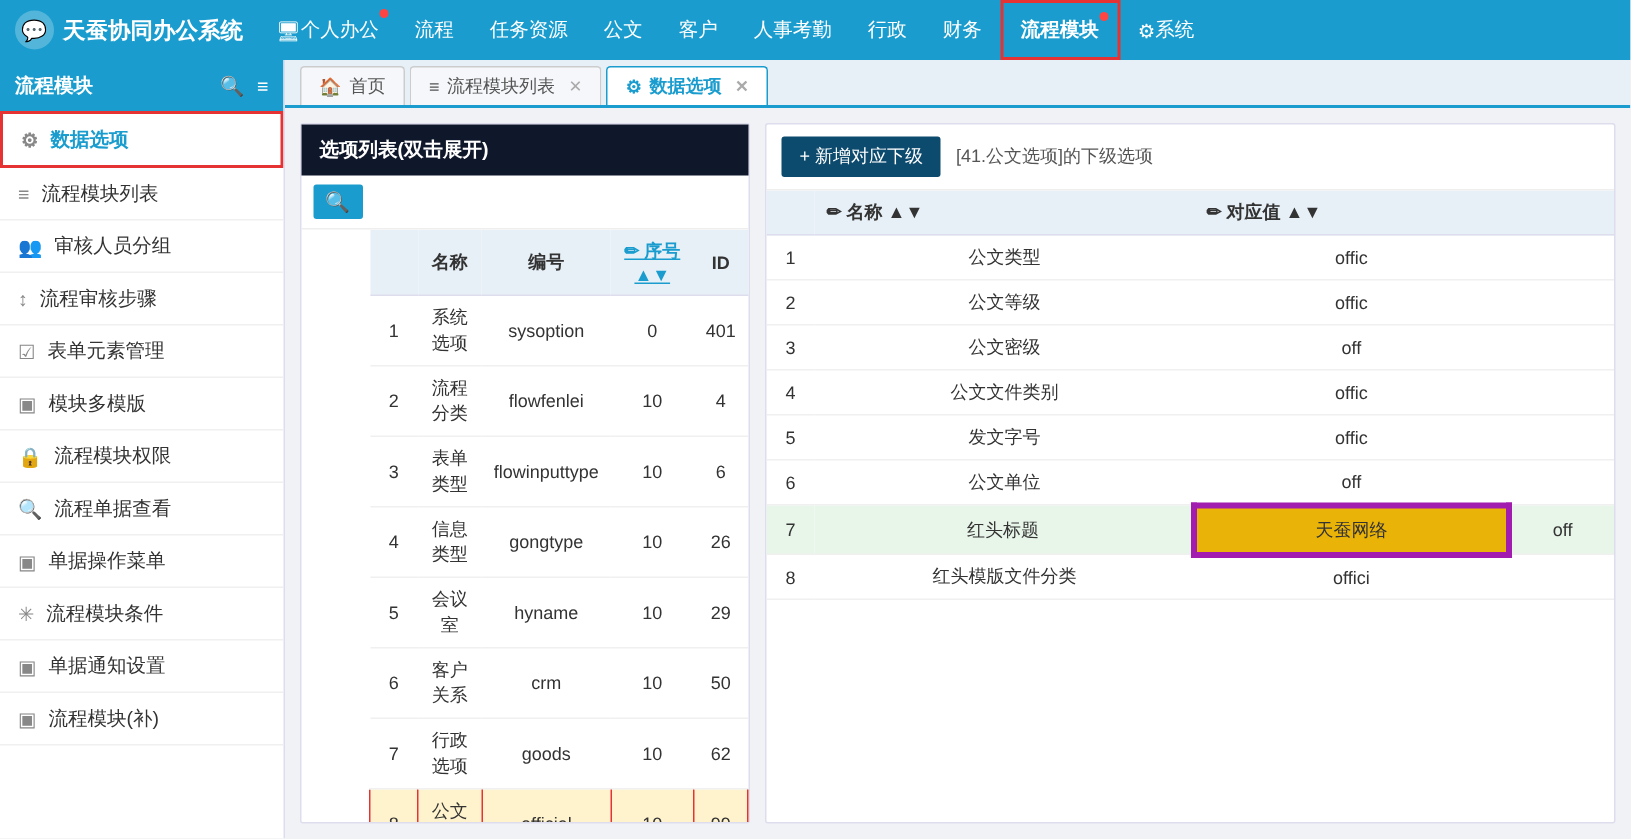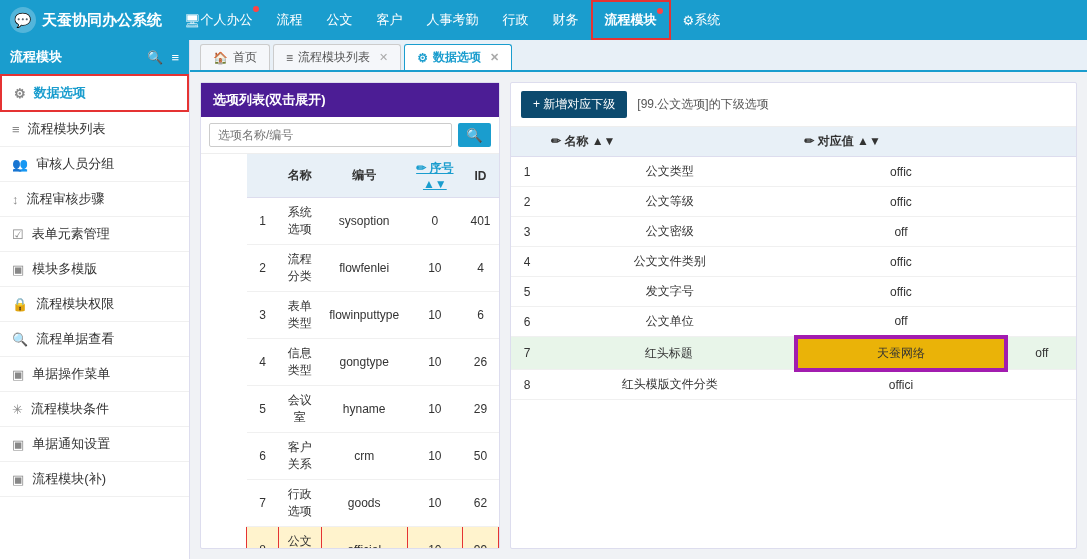--- a/index.html
+++ b/index.html
@@ -160,21 +160,21 @@
     .option-panel {
       width: 300px;
       flex-shrink: 0;
       background: #fff;
       border: 1px solid #dde;
       border-radius: 2px;
       display: flex;
       flex-direction: column;
     }
     .panel-title {
-      background: #4c1d95;
+      background: #0f172a;
       color: #fff;
       padding: 8px 12px;
       font-size: 13px;
       font-weight: bold;
     }
     .panel-search {
       padding: 6px 8px;
       display: flex;
       gap: 6px;
       border-bottom: 1px solid #eee;
@@ -295,20 +295,23 @@
     <span>天蚕协同办公系统</span>
   </div>
 
   <div class="nav-item">
     <span>🖥</span>
     <span>个人办公</span>
     <span class="dot"></span>
   </div>
   <div class="nav-item">
     <span>流程</span>
+  </div>
+  <div class="nav-item">
+    <span>任务资源</span>
   </div>
   <div class="nav-item">
     <span>公文</span>
   </div>
   <div class="nav-item">
     <span>客户</span>
   </div>
   <div class="nav-item">
     <span>人事考勤</span>
   </div>
@@ -406,21 +409,20 @@
         <span>数据选项</span>
         <span class="close-x">✕</span>
       </div>
     </div>
 
     <div class="content-area">
 
       <div class="option-panel">
         <div class="panel-title">选项列表(双击展开)</div>
         <div class="panel-search">
-          <input type="text" placeholder="选项名称/编号" style="">
           <button>🔍</button>
         </div>
         <div class="option-table">
           <table>
             <thead>
               <tr>
                 <th class="col-num"></th>
                 <th>名称</th>
                 <th>编号</th>
                 <th><span style="color:#1a9dce;text-decoration:underline;">✏ 序号 ▲▼</span></th>
@@ -485,21 +487,21 @@
     <td>99</td>
   </tr>
               </tbody>
           </table>
         </div>
       </div>
 
       <div class="right-panel">
         <div class="right-toolbar">
           <button class="btn-add">+ 新增对应下级</button>
-          <span class="right-subtitle">[99.公文选项]的下级选项</span>
+          <span class="right-subtitle">[41.公文选项]的下级选项</span>
         </div>
         <div class="right-table">
           <table>
             <thead>
               <tr>
                 <th class="col-num"></th>
                 <th>✏ 名称 ▲▼</th>
                 <th>✏ 对应值 ▲▼</th>
                 <th></th>
               </tr>

